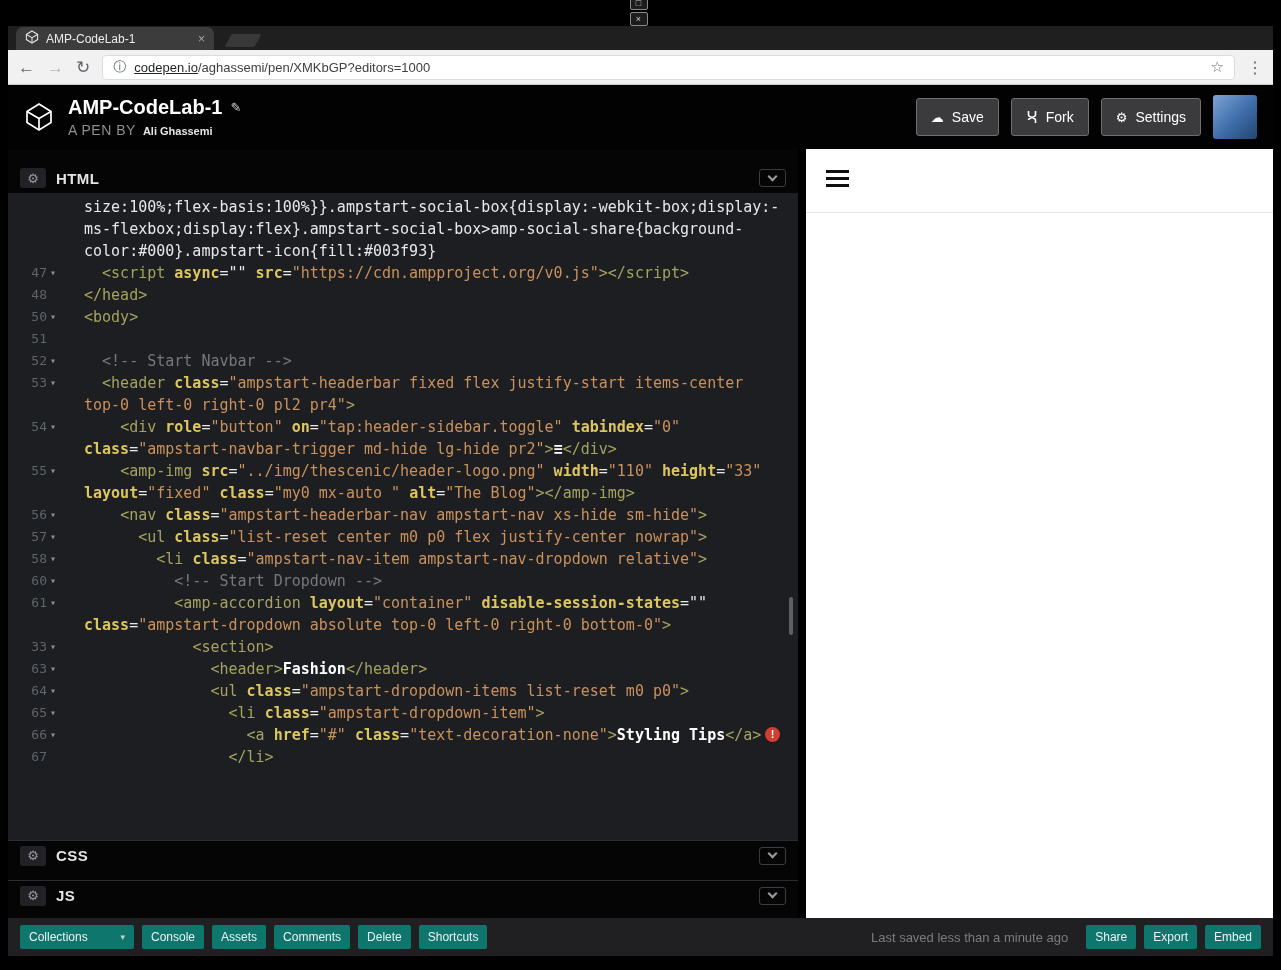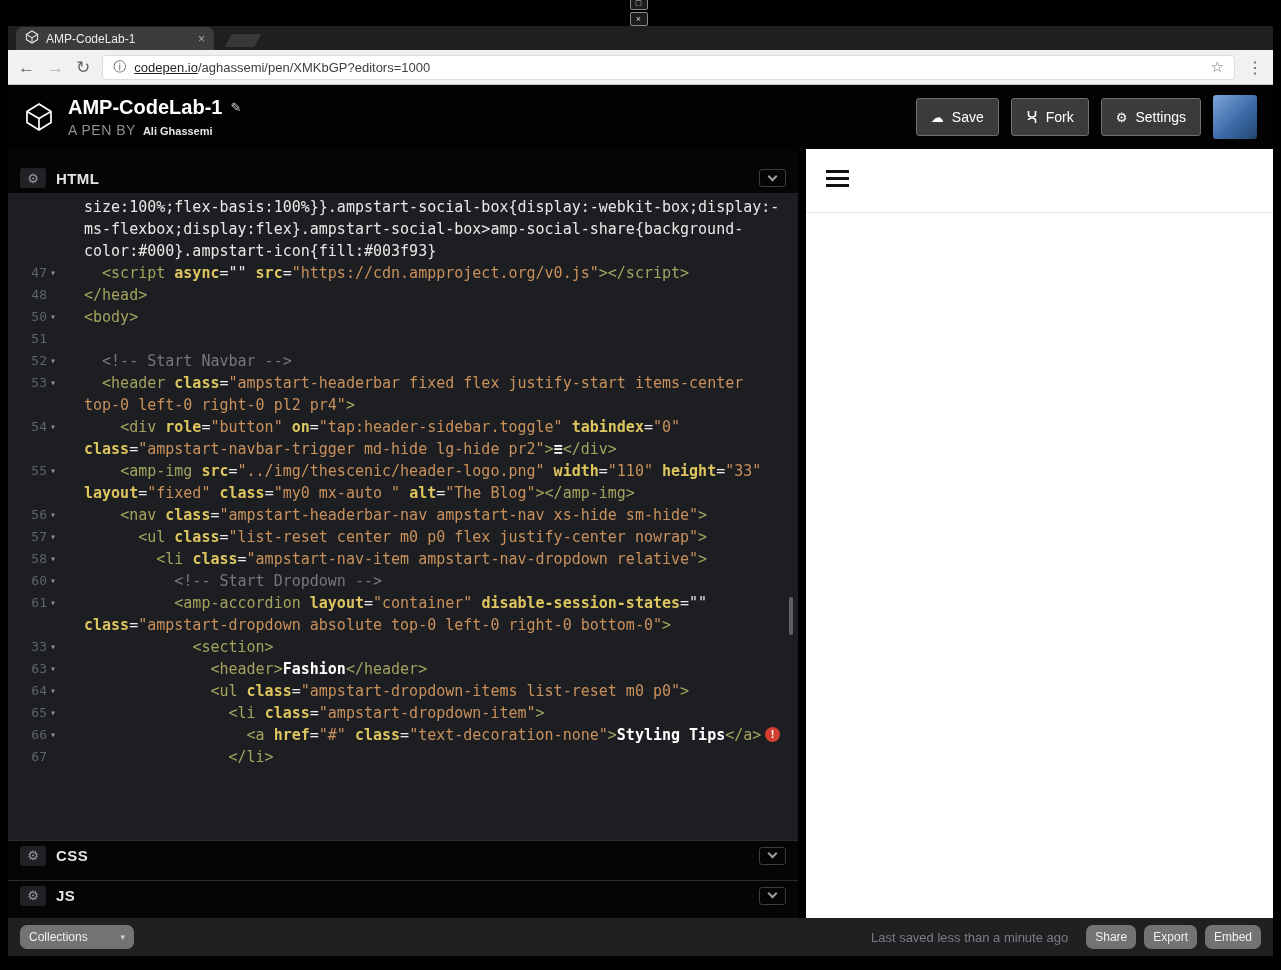--- a/index.html
+++ b/index.html
@@ -98,22 +98,22 @@
   .divider { width: 8px; background: #000; }
   .preview { flex: 1; background: #fff; position: relative; }
   .burger { position: absolute; left: 20px; top: 21px; width: 23px; display: flex;
     flex-direction: column; gap: 4px; cursor: pointer; }
   .burger span { height: 3px; background: #101010; }
   .preview-hr { position: absolute; left: 0; right: 0; top: 63px; height: 1px; background: #e4e4e4; }
 
   
   .footer { height: 38px; background: #202023; display: flex; align-items: center;
     padding: 0 12px; gap: 8px; }
-  .ft-btn { background: #737373; color: #f0f0f0; font-size: 12px; padding: 5px 9px; border: none;
-    border-radius: 7px; font-family: "Liberation Sans", sans-serif; cursor: pointer; white-space: nowrap; text-align: center; }
+  .ft-btn { background: #0f766e; color: #f0f0f0; font-size: 12px; padding: 5px 9px; border: none;
+    border-radius: 2px; font-family: "Liberation Sans", sans-serif; cursor: pointer; white-space: nowrap; text-align: center; }
   .collections { width: 114px; display: flex; justify-content: space-between; align-items: center; }
   .collections .arrow { font-size: 9px; color: #cfcfcf; }
   .saved { margin-left: auto; color: #7b7c80; font-size: 13px; margin-right: 10px; }
   .ft-right { display: flex; gap: 8px; }
 </style>
 </head>
 <body>
 
 <div class="window">
 
@@ -378,20 +378,27 @@
       <div class="preview-hr"></div>
     </div>
 
   </div>
 
   <div class="footer">
     <button class="ft-btn collections">
       <span>Collections</span>
       <span class="arrow">▾</span>
     </button>
+    <span class="ft-left" style="display:flex;gap:8px;">
+        <button class="ft-btn">Console</button>
+        <button class="ft-btn">Assets</button>
+        <button class="ft-btn">Comments</button>
+        <button class="ft-btn">Delete</button>
+        <button class="ft-btn">Shortcuts</button>
+      </span>
     <span class="saved">Last saved less than a minute ago</span>
     <span class="ft-right">
         <button class="ft-btn">Share</button>
         <button class="ft-btn">Export</button>
         <button class="ft-btn">Embed</button>
       </span>
   </div>
 
 </div>
 

